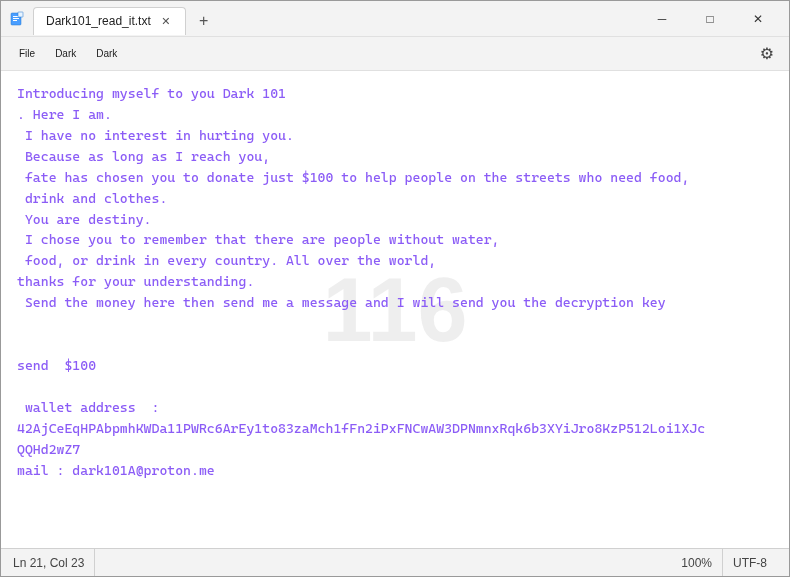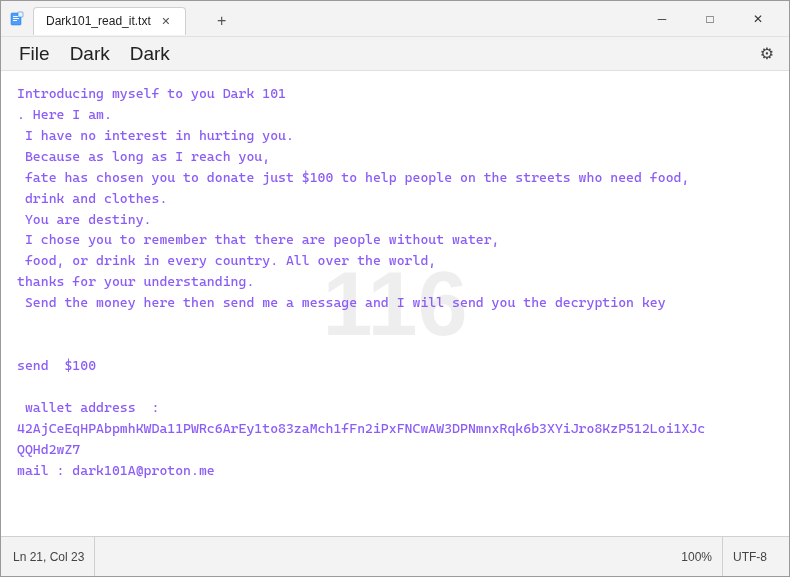--- a/index.html
+++ b/index.html
@@ -48,21 +48,20 @@
 
     .title-bar-icon svg {
       width: 16px;
       height: 16px;
     }
 
     .tab-area {
       display: flex;
       align-items: flex-start;
       flex: 1;
-      gap: 18px;
     }
 
     .tab {
       display: flex;
       align-items: center;
       background: #ffffff;
       border: 1px solid #d0d0d0;
       border-bottom: none;
       padding: 0 12px;
       height: 28px;
@@ -126,21 +125,21 @@
       align-items: center;
       height: 34px;
       padding: 0 8px;
       border-bottom: 1px solid #e0e0e0;
       background: #f3f3f3;
       flex-shrink: 0;
     }
 
     .menu-item {
       padding: 4px 10px;
-      font-size: 19px;
+      font-size: 10px;
       color: #222;
       cursor: pointer;
       border-radius: 3px;
     }
 
     .menu-bar-right {
       margin-left: auto;
     }
 
     .gear-icon {
@@ -186,21 +185,21 @@
       z-index: 0;
       user-select: none;
       pointer-events: none;
       white-space: nowrap;
     }
 
     
     .status-bar {
       display: flex;
       align-items: flex-end;
-      height: 40px;
+      height: 28px;
       background: #f3f3f3;
       border-top: 1px solid #d0d0d0;
       padding: 0 12px;
       flex-shrink: 0;
       gap: 0;
     }
 
     .status-item {
       font-size: 12px;
       color: #444;

